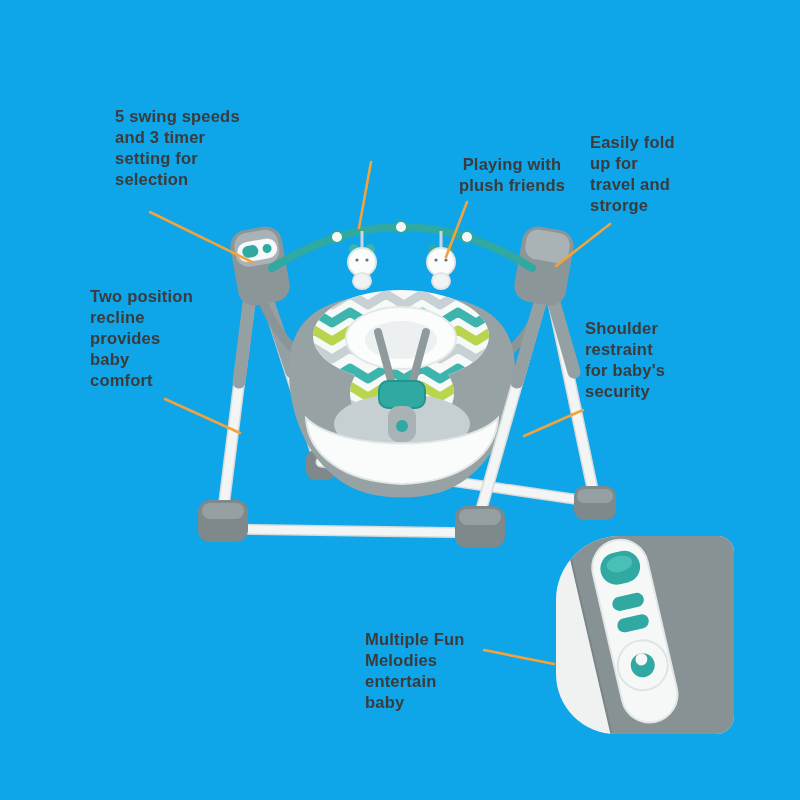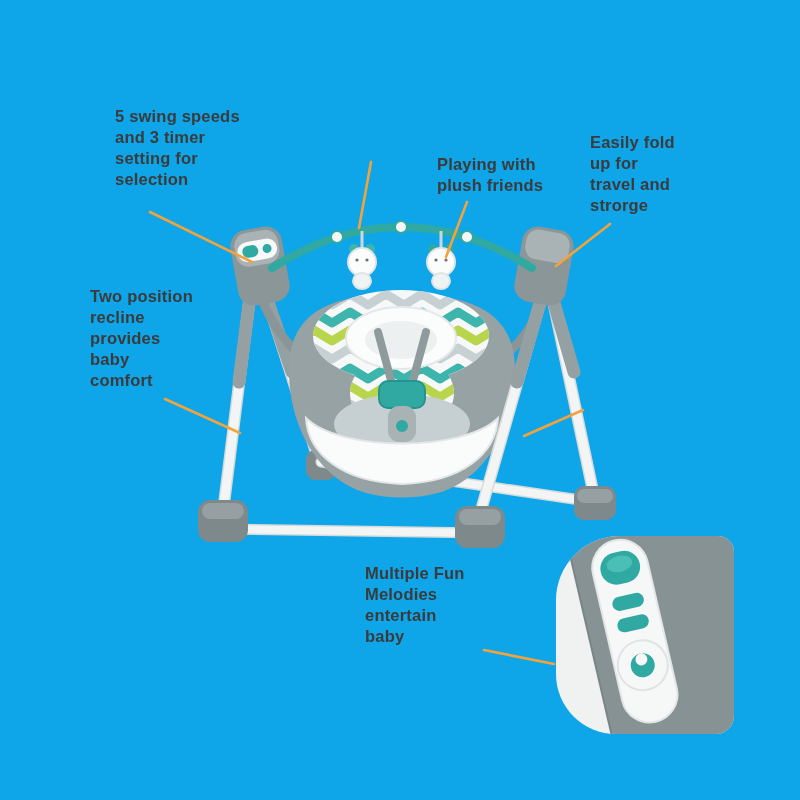--- a/index.html
+++ b/index.html
@@ -3,25 +3,25 @@
 <meta charset="utf-8">
 <style>
   html,body{margin:0;padding:0;background:#fff;}
   #stage{position:relative;width:800px;height:800px;background:#0ea5e9;overflow:hidden;
          font-family:"Liberation Sans",sans-serif;}
   #art{position:absolute;left:0;top:0;width:800px;height:800px;}
   .callout{position:absolute;white-space:pre-line;font-weight:bold;font-size:16.5px;
            line-height:21px;color:var(--text,#3B3B3B);letter-spacing:.2px;}
   [data-name="callout-swing-speeds"]{left:115px;top:106px;width:170px;}
   [data-name="callout-toys-bar"]{left:340px;top:92px;width:140px;}
-  [data-name="callout-plush-friends"]{left:437px;top:154px;width:150px;}
+  [data-name="callout-plush-friends"]{left:437px;top:154px;width:150px;text-align:center;}
   [data-name="callout-fold-up"]{left:590px;top:132px;width:130px;}
   [data-name="callout-recline"]{left:90px;top:286px;width:140px;}
   [data-name="callout-shoulder-restraint"]{left:585px;top:318px;width:130px;}
-  [data-name="callout-melodies"]{left:365px;top:563px;width:140px;}
+  [data-name="callout-melodies"]{left:365px;top:629px;width:140px;}
   #callout-lines line{stroke:var(--accent-orange,#F2A33C);stroke-width:2.6;stroke-linecap:round;}
   .inset{position:absolute;left:556px;top:536px;width:178px;height:198px;
          border-radius:64px 16px 18px 60px;overflow:hidden;background:#F0F2F2;}
   .inset svg{display:block;width:100%;height:100%;}
 </style>
 </head>
 <body>
 
 <div id="stage" data-name="product-feature-diagram">
 
@@ -150,20 +150,24 @@
 plush friends</div>
   <div class="callout" data-name="callout-fold-up">Easily fold
 up for
 travel and
 strorge</div>
   <div class="callout" data-name="callout-recline">Two position
 recline
 provides
 baby
 comfort</div>
+  <div class="callout" data-name="callout-shoulder-restraint">Shoulder
+restraint
+for baby's
+security</div>
   <div class="callout" data-name="callout-melodies">Multiple Fun
 Melodies
 entertain
 baby</div>
 
   <div class="inset" data-name="control-panel-inset">
     <svg viewBox="0 0 178 198" data-name="control-panel-closeup">
       <g transform="rotate(-13 80 100)">
         <rect data-name="control-housing" x="34" y="-36" width="190" height="270" rx="44" fill="#879294" stroke="#7A8587" stroke-width="2"></rect>
         <rect data-name="control-face" x="52" y="2" width="56" height="186" rx="28" fill="#F6F8F8" stroke="#E2E6E6" stroke-width="2"></rect>

